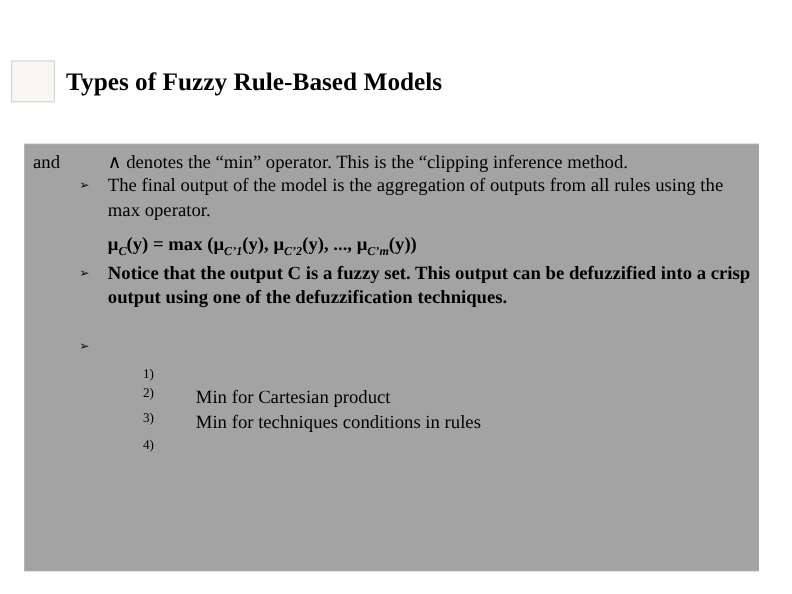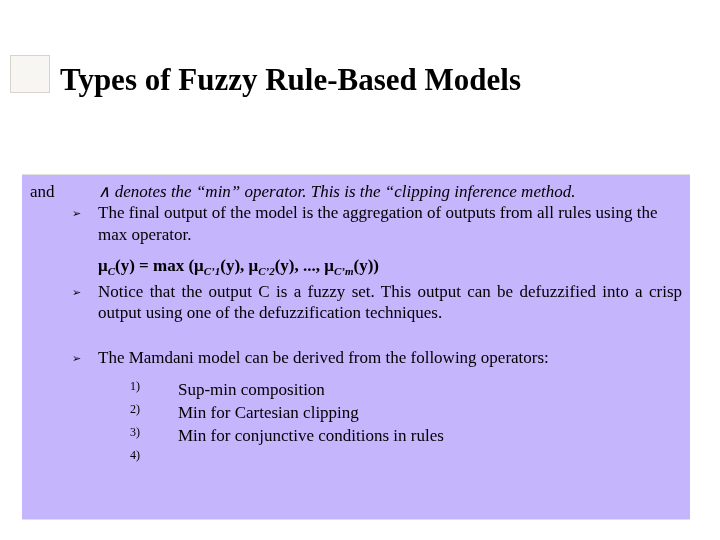--- a/index.html
+++ b/index.html
@@ -24,60 +24,59 @@
     top: 55px;
     width: 38px;
     height: 36px;
     background: #f8f6f2;
     border: 1px solid #d8d4cc;
   }
   .title {
     position: absolute;
     left: 60px;
     top: 62px;
-    font-size: 31px;
+    font-size: 23px;
     font-weight: bold;
   }
   .body {
     position: absolute;
     left: 22px;
     top: 130px;
     right: 30px;
     bottom: 20px;
-    background: #c4b5fd;
+    background: #a3a3a3;
     border-top: 1px solid #e2e0da;
     border-bottom: 1px solid #e2e0da;
     padding: 6px 8px 10px 8px;
     box-sizing: border-box;
     font-size: 17px;
     line-height: 1.25;
-    margin-top: 44px;
   }
   .row {
     display: flex;
     margin-bottom: 10px;
   }
   .lead {
     width: 42px;
     flex: 0 0 42px;
   }
   .bullet-col {
     width: 26px;
     flex: 0 0 26px;
     font-size: 11px;
     padding-top: 5px;
   }
   .content {
     flex: 1 1 auto;
   }
   .justify {
     text-align: justify;
+    font-weight: bold;
   }
   .italic {
-    font-style: italic;
   }
   .formula {
     margin: 4px 0 2px 68px;
     font-size: 17px;
     font-weight: bold;
   }
   .sub {
     font-size: 11px;
     font-style: italic;
     vertical-align: sub;
@@ -129,35 +128,33 @@
       <div class="lead"></div>
       <div class="bullet-col">➢</div>
       <div class="content justify">Notice that the output C is a fuzzy set. This output can be defuzzified into a crisp output using one of the defuzzification techniques.</div>
     </div>
 
     <div class="gap"></div>
 
     <div class="row">
       <div class="lead"></div>
       <div class="bullet-col">➢</div>
-      <div class="content">The Mamdani model can be derived from the following operators:</div>
     </div>
 
     <div class="numlist">
       <div class="numitem">
         <div class="numlabel">1)</div>
-        <div>Sup-min composition</div>
       </div>
       <div class="numitem">
         <div class="numlabel">2)</div>
-        <div>Min for Cartesian clipping</div>
+        <div>Min for Cartesian product</div>
       </div>
       <div class="numitem">
         <div class="numlabel">3)</div>
-        <div>Min for conjunctive conditions in rules</div>
+        <div>Min for techniques conditions in rules</div>
       </div>
       <div class="numitem">
         <div class="numlabel">4)</div>
       </div>
     </div>
 
   </div>
 </div>
 
 </body></html>

